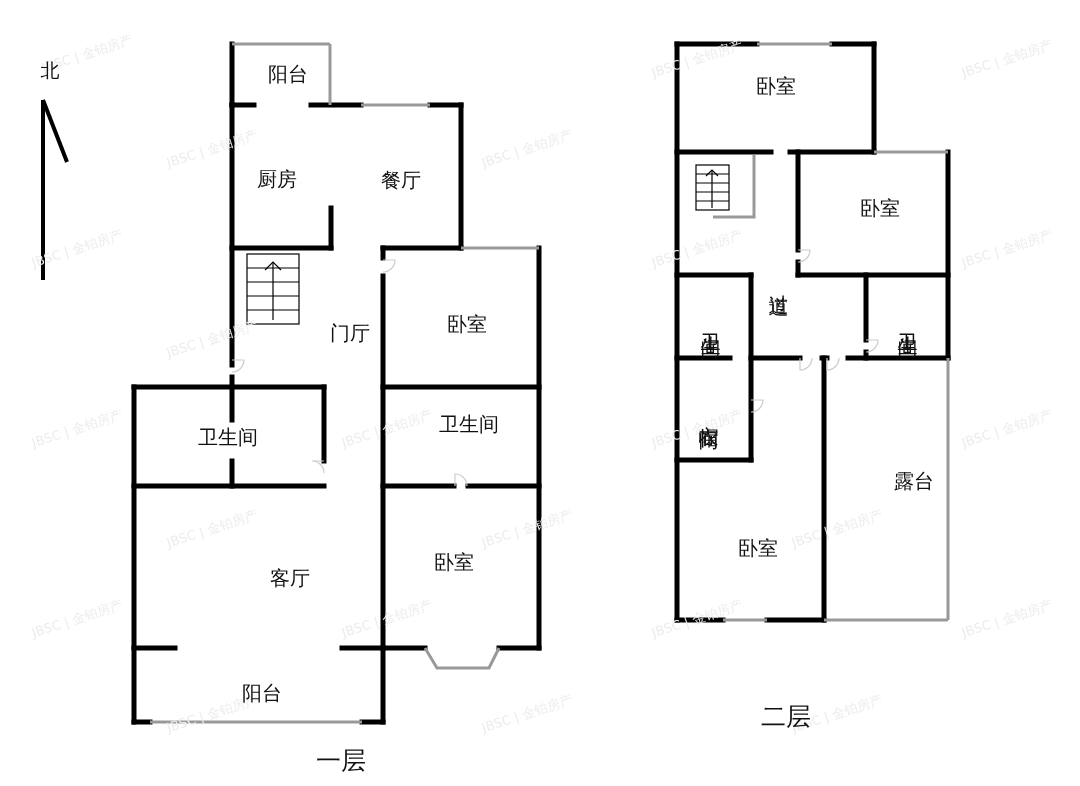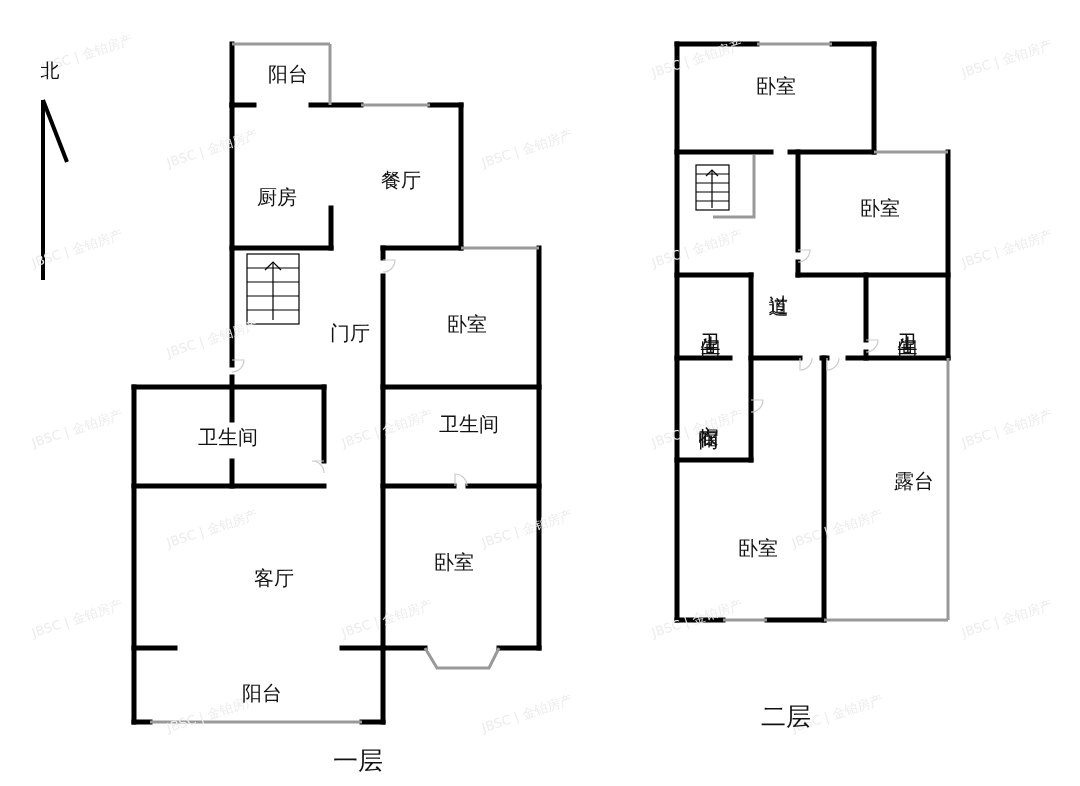--- a/index.html
+++ b/index.html
@@ -148,30 +148,30 @@
 <div class="wm" style="left:340px;top:610px;">JBSC | 金铂房产</div>
 <div class="wm" style="left:650px;top:610px;">JBSC | 金铂房产</div>
 <div class="wm" style="left:960px;top:610px;">JBSC | 金铂房产</div>
 <div class="wm" style="left:165px;top:705px;">JBSC | 金铂房产</div>
 <div class="wm" style="left:480px;top:705px;">JBSC | 金铂房产</div>
 <div class="wm" style="left:790px;top:705px;">JBSC | 金铂房产</div>
 
 <div class="lbl" style="left:50px;top:70px;font-size:19px;">北</div>
 
 <div class="lbl" style="left:288px;top:74px;">阳台</div>
-<div class="lbl" style="left:277px;top:197px;">厨房</div>
+<div class="lbl" style="left:277px;top:179px;">厨房</div>
 <div class="lbl" style="left:401px;top:180px;">餐厅</div>
 <div class="lbl" style="left:350px;top:333px;">门厅</div>
 <div class="lbl" style="left:467px;top:324px;">卧室</div>
 <div class="lbl" style="left:228px;top:437px;">卫生间</div>
 <div class="lbl" style="left:469px;top:424px;">卫生间</div>
-<div class="lbl" style="left:274px;top:578px;">客厅</div>
+<div class="lbl" style="left:290px;top:578px;">客厅</div>
 <div class="lbl" style="left:454px;top:562px;">卧室</div>
 <div class="lbl" style="left:262px;top:693px;">阳台</div>
-<div class="title" style="left:358px;top:760px;">一层</div>
+<div class="title" style="left:341px;top:760px;">一层</div>
 
 <div class="lbl" style="left:776px;top:86px;">卧室</div>
 <div class="lbl" style="left:880px;top:208px;">卧室</div>
 <div class="lbl" style="left:779px;top:281px;writing-mode:vertical-rl;letter-spacing:2px;">过道</div>
 <div class="lbl" style="left:711px;top:321px;writing-mode:vertical-rl;letter-spacing:2px;">卫生间</div>
 <div class="lbl" style="left:908px;top:321px;writing-mode:vertical-rl;letter-spacing:2px;">卫生间</div>
 <div class="lbl" style="left:709px;top:413px;writing-mode:vertical-rl;letter-spacing:2px;">衣帽间</div>
 <div class="lbl" style="left:914px;top:481px;">露台</div>
 <div class="lbl" style="left:758px;top:548px;">卧室</div>
 <div class="title" style="left:786px;top:716px;">二层</div>

